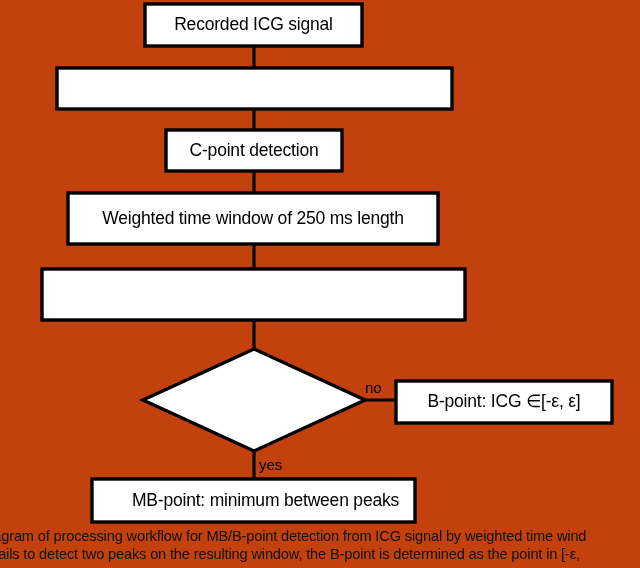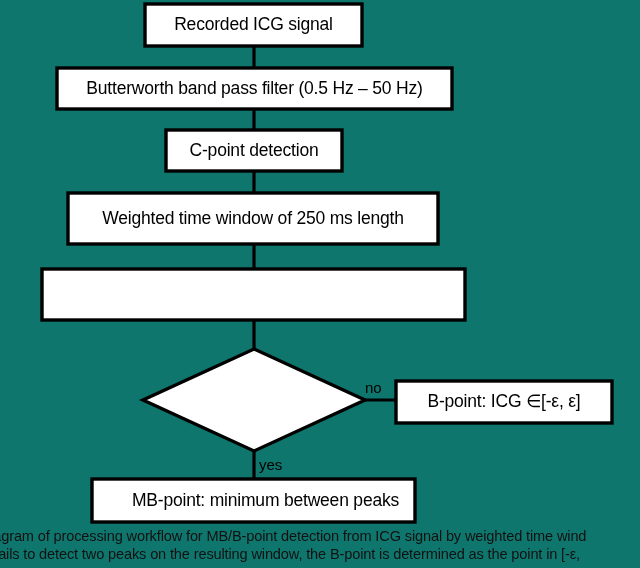--- a/index.html
+++ b/index.html
@@ -13,21 +13,21 @@
     height: 568px;
     overflow: hidden;
     font-family: "Liberation Sans", "DejaVu Sans", sans-serif;
     color: #000000;
   }
 
   #figure {
     position: relative;
     width: 640px;
     height: 568px;
-    background: #0f766e;
+    background: #c2410c;
   }
 
   
   #flow-svg {
     position: absolute;
     left: 0;
     top: 0;
     width: 640px;
     height: 568px;
     display: block;
@@ -119,21 +119,20 @@
       <rect x="396" y="381" width="216" height="42"></rect>
 
       <rect x="92" y="479" width="323" height="43"></rect>
 
       <polygon points="254,349 365,400 254,451 143,400"></polygon>
     </g>
   </svg>
 
   <div class="node-label box-label" style="left:145px; top:4px; width:217px; height:42px;">Recorded ICG signal</div>
 
-  <div class="node-label box-label" style="left:57px; top:68px; width:395px; height:41px;">Butterworth band pass filter (0.5 Hz – 50 Hz)</div>
 
   <div class="node-label box-label" style="left:166px; top:130px; width:176px; height:41px;">C-point detection</div>
 
   <div class="node-label box-label" style="left:68px; top:193px; width:370px; height:51px;">Weighted time window of 250 ms length</div>
 
 
 
   <div class="node-label box-label" style="left:396px; top:381px; width:216px; height:42px;">B-point: ICG ∈[-ε, ε]</div>
 
   <div class="node-label box-label" style="left:92px; top:479px; width:347px; height:43px;">MB-point: minimum between peaks</div>

